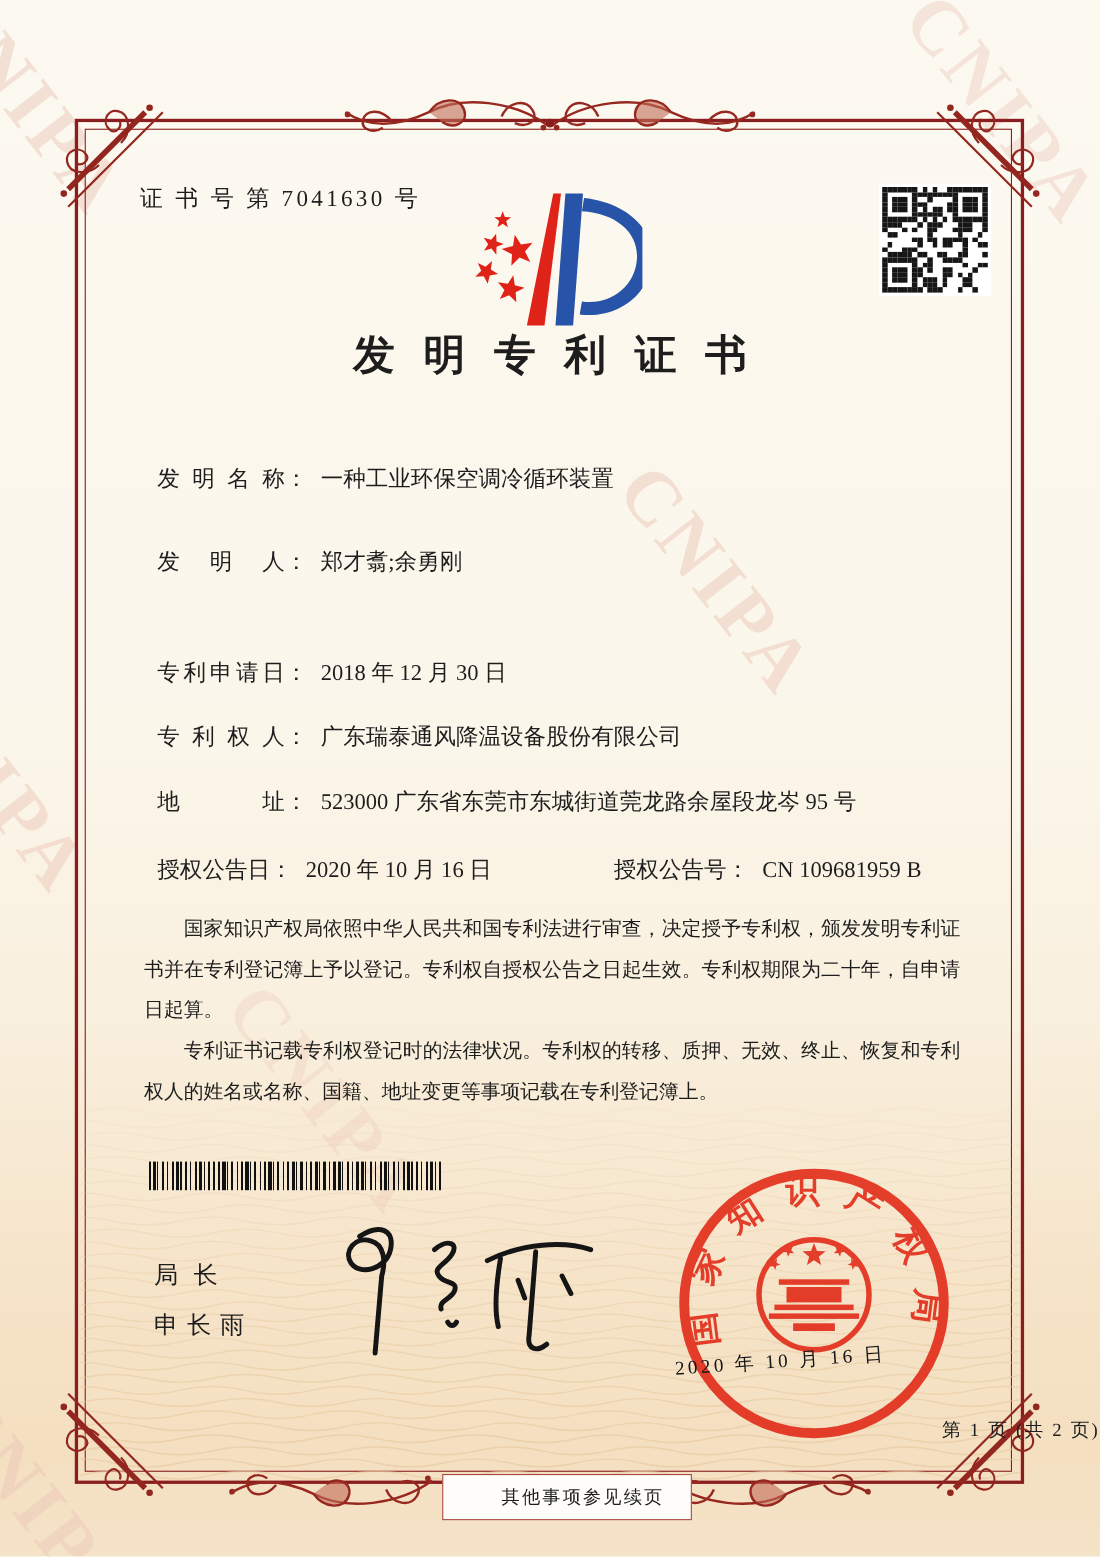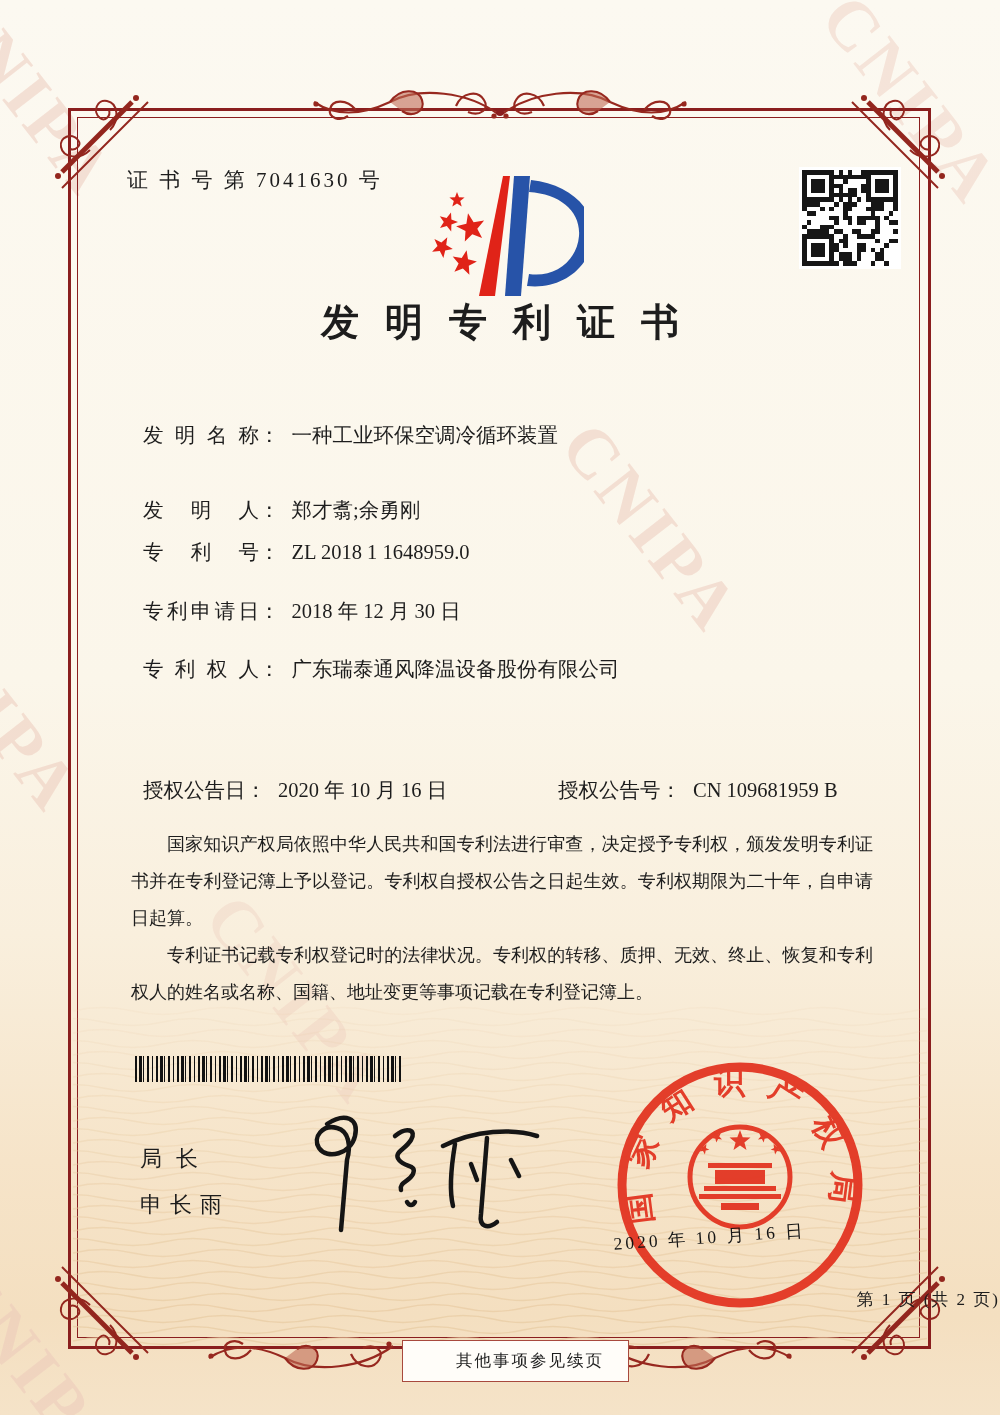--- a/index.html
+++ b/index.html
@@ -593,28 +593,28 @@
     </div>
 
   <div class="title">发明专利证书</div>
 
   <div class="row" style="top:421px">
     <span class="fl">发明名称</span><span class="fc">：</span><span class="fv">一种工业环保空调冷循环装置</span>
   </div>
   <div class="row" style="top:496px">
     <span class="fl">发明人</span><span class="fc">：</span><span class="fv">郑才翥;余勇刚</span>
   </div>
-  <div class="row" style="top:538px">
-    <span class="fl">专利号</span><span class="fc">：</span><span class="fv">ZL 2018 1 1648959.0</span>
-  </div>
   <div class="row" style="top:597px">
     <span class="fl">专利申请日</span><span class="fc">：</span><span class="fv">2018 年 12 月 30 日</span>
   </div>
   <div class="row" style="top:655px">
     <span class="fl">专利权人</span><span class="fc">：</span><span class="fv">广东瑞泰通风降温设备股份有限公司</span>
+  </div>
+  <div class="row" style="top:714px">
+    <span class="fl">地址</span><span class="fc">：</span><span class="fv">523000 广东省东莞市东城街道莞龙路余屋段龙岑 95 号</span>
   </div>
   <div class="row" style="top:776px">
     <span>授权公告日</span><span class="fc">：</span><span class="fv">2020 年 10 月 16 日</span>
     <span class="row2b"><span>授权公告号</span><span class="fc">：</span><span class="fv">CN 109681959 B</span></span>
   </div>
 
   <div class="paras">
     <p>国家知识产权局依照中华人民共和国专利法进行审查，决定授予专利权，颁发发明专利证书并在专利登记簿上予以登记。专利权自授权公告之日起生效。专利权期限为二十年，自申请日起算。</p>
     <p>专利证书记载专利权登记时的法律状况。专利权的转移、质押、无效、终止、恢复和专利权人的姓名或名称、国籍、地址变更等事项记载在专利登记簿上。</p>
   </div>

